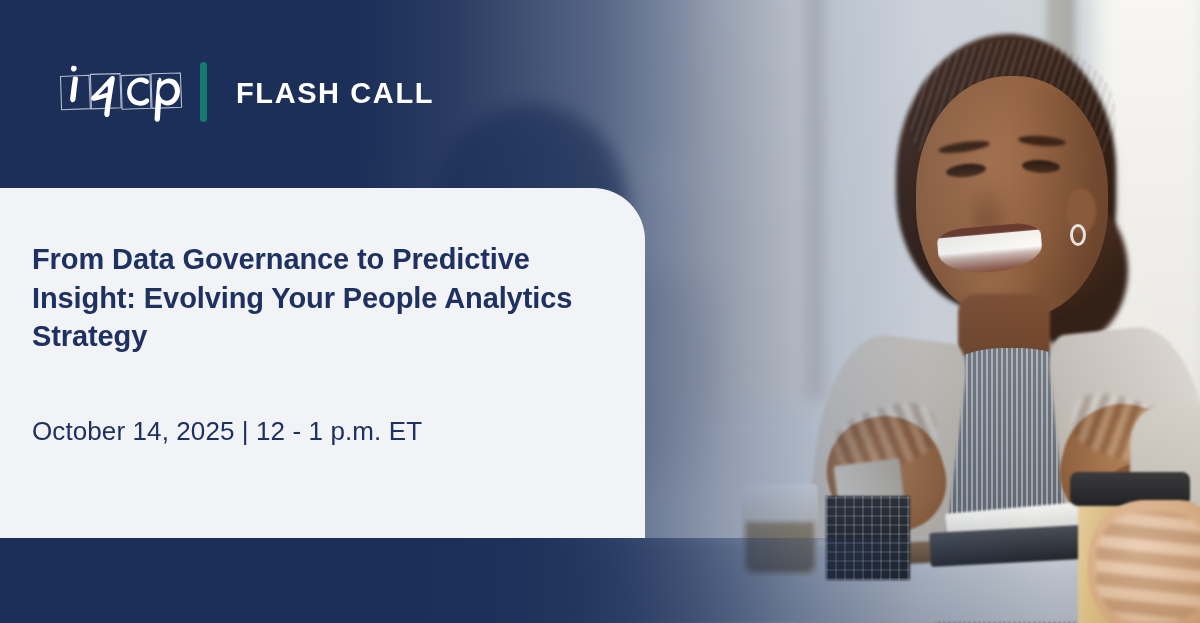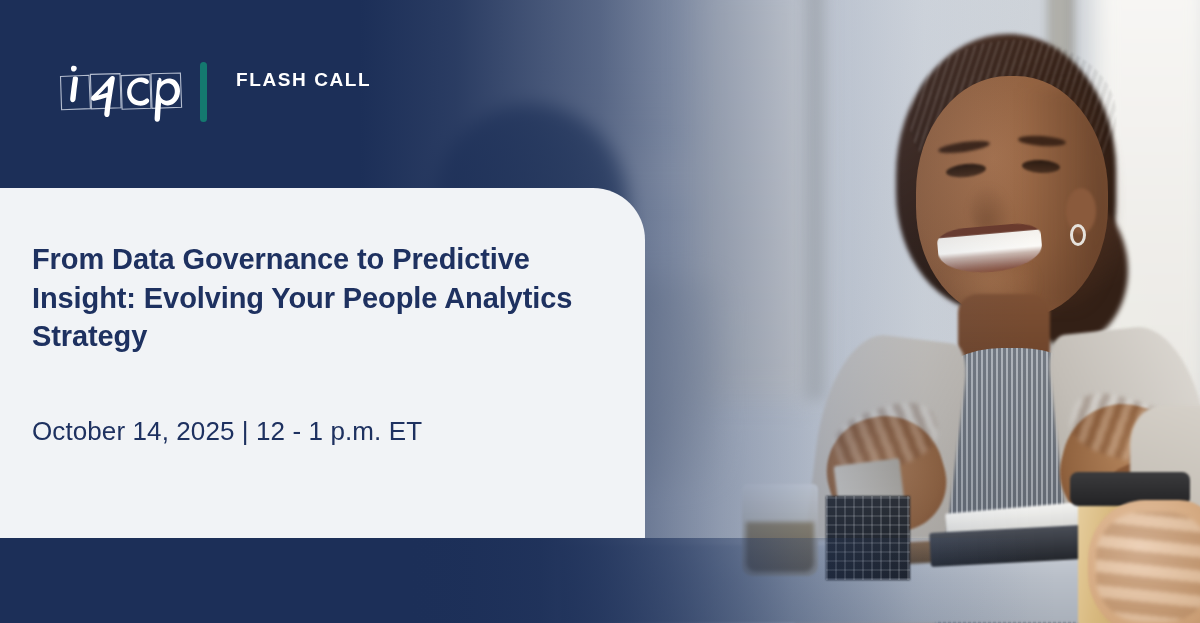--- a/index.html
+++ b/index.html
@@ -305,22 +305,22 @@
   .header { position:absolute; left:0; top:0; width:700px; height:188px; }
 
   .logo { position:absolute; left:58px; top:64px; width:128px; height:58px; }
   .logo svg { display:block; width:128px; height:58px; overflow:visible; }
 
   .divider {
     position:absolute; left:200px; top:62px; width:7px; height:60px;
     background:#14796f; border-radius:4px;
   }
   .flash-call {
-    position:absolute; left:236px; top:69px;
-    font-size:19px; font-weight:700; letter-spacing:1.6px; color:#ffffff;
+    position:absolute; left:236px; top:77px;
+    font-size:29px; font-weight:700; letter-spacing:1.6px; color:#ffffff;
     white-space:nowrap;
   }
 
   
   .card {
     position:absolute; left:0; top:188px; width:645px; height:350px;
     background:#f1f3f6;
     border-radius:0 52px 0 0;
   }
   .card .title {

